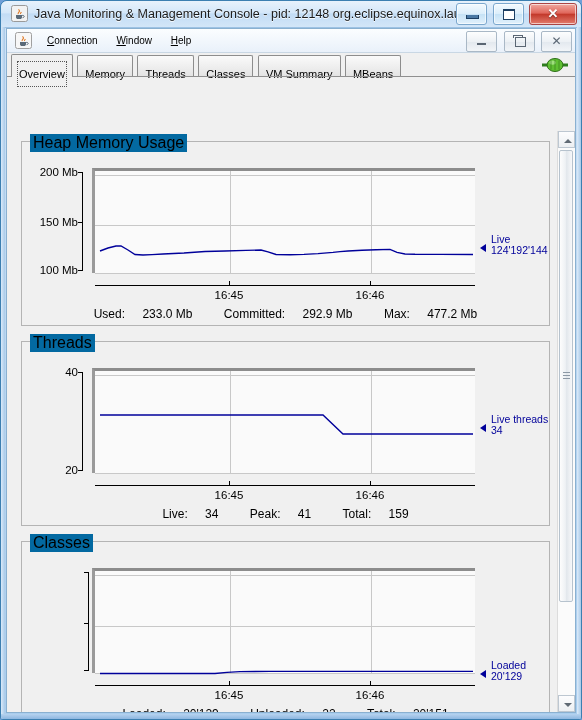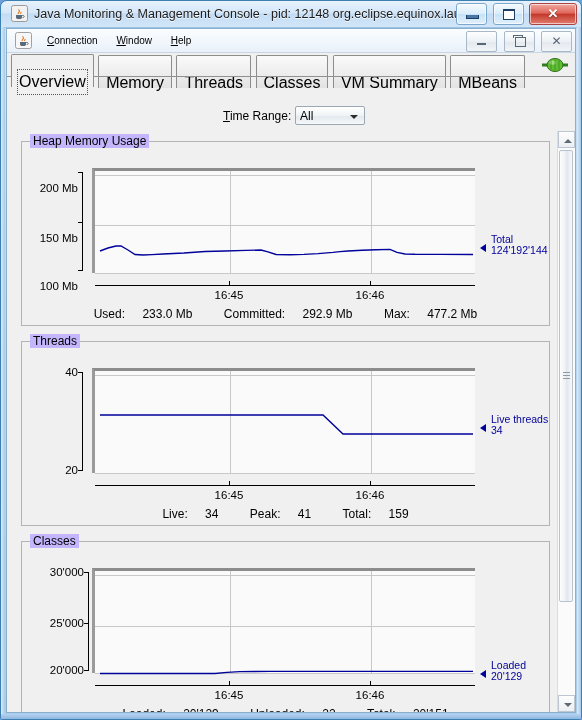--- a/index.html
+++ b/index.html
@@ -52,22 +52,22 @@
         border:1px solid #a9b8c6;border-radius:2px;
         background:linear-gradient(to bottom,#fdfefe,#edf1f5 50%,#e2e8ee 51%,#f2f5f8);}
   .ib-min{position:absolute;left:10px;top:11px;width:9px;height:2px;background:#5a6673;}
   .ib-max{position:absolute;left:10px;top:5px;width:9px;height:8px;border:1px solid #5a6673;background:none;}
   .ib-max:before{content:"";position:absolute;left:-3px;top:-3px;width:8px;height:2px;border:1px solid #5a6673;border-bottom:none;}
   .ib-x{position:absolute;left:0;right:0;top:0;bottom:0;text-align:center;line-height:19px;font-size:12px;color:#5a6673;}
 
   
   .tabstrip{position:relative;height:24px;background:#f0f0f0;padding-left:4px;box-sizing:border-box;}
   .tabstrip:after{content:"";position:absolute;left:0;right:0;bottom:0;height:1px;background:#909090;}
-  .tab{position:relative;display:inline-block;height:22px;line-height:21px;margin-top:2px;padding:16px 7px;
-       font-size:16px;color:#000;box-sizing:border-box;
+  .tab{position:relative;display:inline-block;height:22px;line-height:21px;margin-top:2px;padding:8px 7px;
+       font-size:11px;color:#000;box-sizing:border-box;
        border:1px solid #8d8d8d;border-bottom:none;border-radius:2px 2px 0 0;
        background:linear-gradient(to bottom,#fafafa,#e3e3e3);vertical-align:top;}
   .tab.sel{background:#f0f0f0;z-index:3;height:23px;margin-top:1px;line-height:22px;border-color:#8d8d8d;}
   .tab.sel .tl{outline:1px dotted #555;outline-offset:1px;}
   .tl{display:inline-block;}
   .plug{position:absolute;right:6px;top:2px;width:28px;height:20px;}
 
   
   .content{position:absolute;left:0;right:0;top:72px;bottom:0;background:#f0f0f0;overflow:hidden;}
   .timerow{height:30px;position:relative;}
@@ -78,22 +78,22 @@
          background:linear-gradient(to bottom,#ffffff,#eef2f6 55%,#e3e9ef 56%,#f6f8fa);}
   .combo-val{position:absolute;left:4px;top:1px;line-height:17px;}
   .combo-arrow{position:absolute;right:6px;top:8px;width:0;height:0;
                border-left:4px solid transparent;border-right:4px solid transparent;border-top:4px solid #2a2a2a;}
 
   .scrollarea{position:absolute;left:0;right:0;top:30px;bottom:0;}
   .panels{position:absolute;left:0;top:0;right:17px;bottom:0;background:#f0f0f0;}
 
   
   .group{position:absolute;left:14px;right:8px;border:1px solid #b4b4b4;background:#f0f0f0;}
-  .group-title{position:absolute;left:8px;top:-8px;background:#c4b5fd;padding:0 3px;
-               font-size:12px;color:#000;}
+  .group-title{position:absolute;left:8px;top:-8px;background:#0369a1;padding:0 3px;
+               font-size:16px;color:#000;}
   .chartbox{position:absolute;left:0;right:0;top:0;bottom:0;}
 
   .yaxis{position:absolute;font-size:11.5px;color:#000;text-align:right;}
   .ylab{position:absolute;right:0;white-space:nowrap;transform:translateY(-50%);}
   .ybar{position:absolute;width:1px;background:#000;}
   .ytick{position:absolute;width:5px;height:1px;background:#000;}
 
   .plot{position:absolute;background:#fafafa;border-left:3px solid #9a9a9a;border-top:3px solid #8c8c8c;box-sizing:border-box;}
   .grid-h{position:absolute;left:0;right:0;height:1px;background:#c8c8c8;}
   .grid-v{position:absolute;top:0;bottom:0;width:1px;background:#c8c8c8;}
@@ -193,36 +193,29 @@
           <ellipse cx="14" cy="10" rx="8" ry="6.5" fill="#5fbf32"></ellipse>
           <ellipse cx="14" cy="10" rx="8" ry="6.5" fill="none" stroke="#2c6e16" stroke-width="1"></ellipse>
           <ellipse cx="11.6" cy="7.6" rx="3.2" ry="2.2" fill="#a9e58a" opacity=".85"></ellipse>
           <path d="M10 5.5v9M14 4.8v10.4M18 5.5v9" stroke="#2c6e16" stroke-width="1" fill="none" opacity=".55"></path>
         </svg>
       </span>
     </div>
 
     <div class="content">
 
-      <div class="timerow">
-        <div class="tr-label"><u>T</u>ime Range:</div>
-        <div class="combo">
-          <span class="combo-val">All</span>
-          <i class="combo-arrow"></i>
-        </div>
-      </div>
 
       <div class="scrollarea">
         <div class="panels">
 
           <div class="group" style="top:10px;height:183px;">
             <div class="group-title">Heap Memory Usage</div>
             <div class="chartbox">
 
-              <div class="yaxis" style="left:0;top:16px;width:56px;height:150px;">
+              <div class="yaxis" style="left:0;top:0;width:56px;height:150px;">
                 <span class="ylab" style="top:30px;">200 Mb</span>
                 <span class="ylab" style="top:80px;">150 Mb</span>
                 <span class="ylab" style="top:128px;">100 Mb</span>
               </div>
               <div class="ybar" style="left:60px;top:30px;height:98px;"></div>
               <div class="ytick" style="left:56px;top:30px;"></div>
               <div class="ytick" style="left:56px;top:80px;"></div>
               <div class="ytick" style="left:56px;top:128px;"></div>
 
               <div class="plot" style="left:70px;top:26px;width:383px;height:105px;">
@@ -237,21 +230,21 @@
               </div>
 
               <div class="xaxis" style="left:73px;top:143px;width:380px;"></div>
               <div class="xtick" style="left:207px;top:139px;"></div>
               <div class="xtick" style="left:348px;top:139px;"></div>
               <span class="xlab" style="left:207px;top:147px;">16:45</span>
               <span class="xlab" style="left:348px;top:147px;">16:46</span>
 
               <div class="legend" style="left:469px;top:92px;">
                 <i class="lmark"></i>
-                <div>Total</div>
+                <div>Live</div>
                 <div>124'192'144</div>
               </div>
 
               <div class="summary" style="top:165px;">
                 <span><span>Used:</span>&nbsp;<span>233.0 Mb</span></span>
                 <span><span>Committed:</span>&nbsp;<span>292.9 Mb</span></span>
                 <span><span>Max:</span>&nbsp;<span>477.2 Mb</span></span>
               </div>
             </div>
           </div>
@@ -293,25 +286,20 @@
                 <span><span>Live:</span>&nbsp;<span>34</span></span>
                 <span><span>Peak:</span>&nbsp;<span>41</span></span>
                 <span><span>Total:</span>&nbsp;<span>159</span></span>
               </div>
             </div>
           </div>
 
           <div class="group" style="top:410px;height:183px;">
             <div class="group-title">Classes</div>
             <div class="chartbox">
-              <div class="yaxis" style="left:0;top:0;width:62px;height:150px;">
-                <span class="ylab" style="top:30px;">30'000</span>
-                <span class="ylab" style="top:81px;">25'000</span>
-                <span class="ylab" style="top:128px;">20'000</span>
-              </div>
               <div class="ybar" style="left:66px;top:30px;height:98px;"></div>
               <div class="ytick" style="left:62px;top:30px;"></div>
               <div class="ytick" style="left:62px;top:81px;"></div>
               <div class="ytick" style="left:62px;top:128px;"></div>
 
               <div class="plot" style="left:70px;top:26px;width:383px;height:105px;">
                 <div class="grid-h" style="top:4px;"></div>
                 <div class="grid-h" style="top:55px;"></div>
                 <div class="grid-h" style="top:102px;"></div>
                 <div class="grid-v" style="left:135px;"></div>

